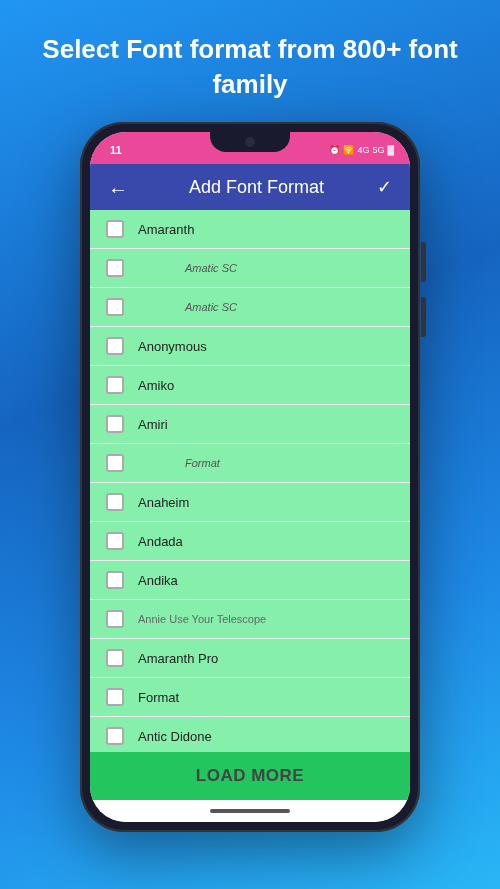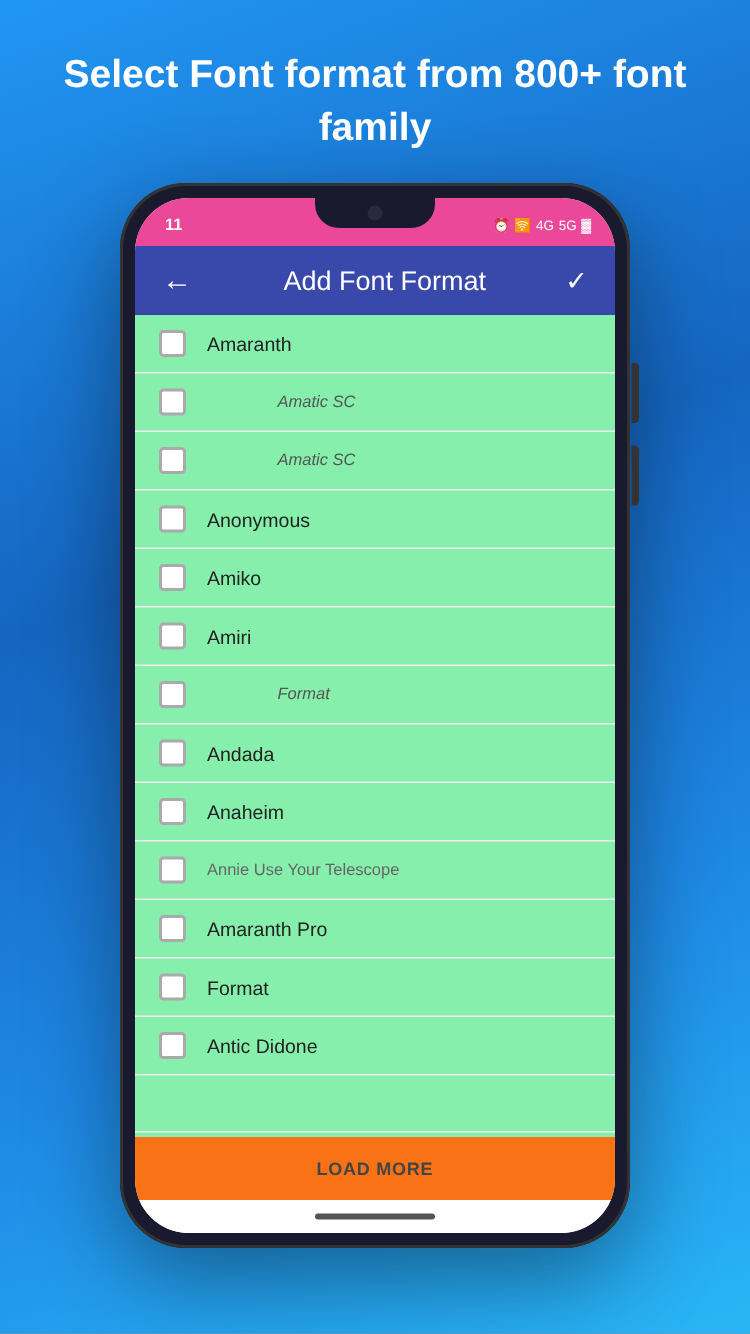--- a/index.html
+++ b/index.html
@@ -172,25 +172,25 @@
       color: #555;
       margin-left: 47px;
     }
 
     .font-name.small-text {
       font-size: 11px;
       color: #666;
     }
 
     .load-more-btn {
-      background: #f97316;
+      background: #22c55e;
       border: none;
       width: 100%;
       padding: 14px;
-      font-size: 12px;
+      font-size: 17px;
       font-weight: 600;
       color: #444;
       letter-spacing: 0.5px;
       cursor: pointer;
       flex-shrink: 0;
     }
 
     .home-indicator {
       height: 22px;
       background: white;
@@ -275,25 +275,29 @@
         <div class="font-item">
           <div class="checkbox"></div>
           <span class="font-name">Amiri</span>
         </div>
         <div class="font-item">
           <div class="checkbox"></div>
           <span class="font-name italic-style" style="font-size: 11px;">Format</span>
         </div>
         <div class="font-item">
           <div class="checkbox"></div>
+          <span class="font-name">Anaheim</span>
+        </div>
+        <div class="font-item">
+          <div class="checkbox"></div>
           <span class="font-name">Andada</span>
         </div>
         <div class="font-item">
           <div class="checkbox"></div>
-          <span class="font-name">Anaheim</span>
+          <span class="font-name">Andika</span>
         </div>
         <div class="font-item">
           <div class="checkbox"></div>
           <span class="font-name small-text">Annie Use Your Telescope</span>
         </div>
         <div class="font-item">
           <div class="checkbox"></div>
           <span class="font-name">Amaranth Pro</span>
         </div>
         <div class="font-item">

